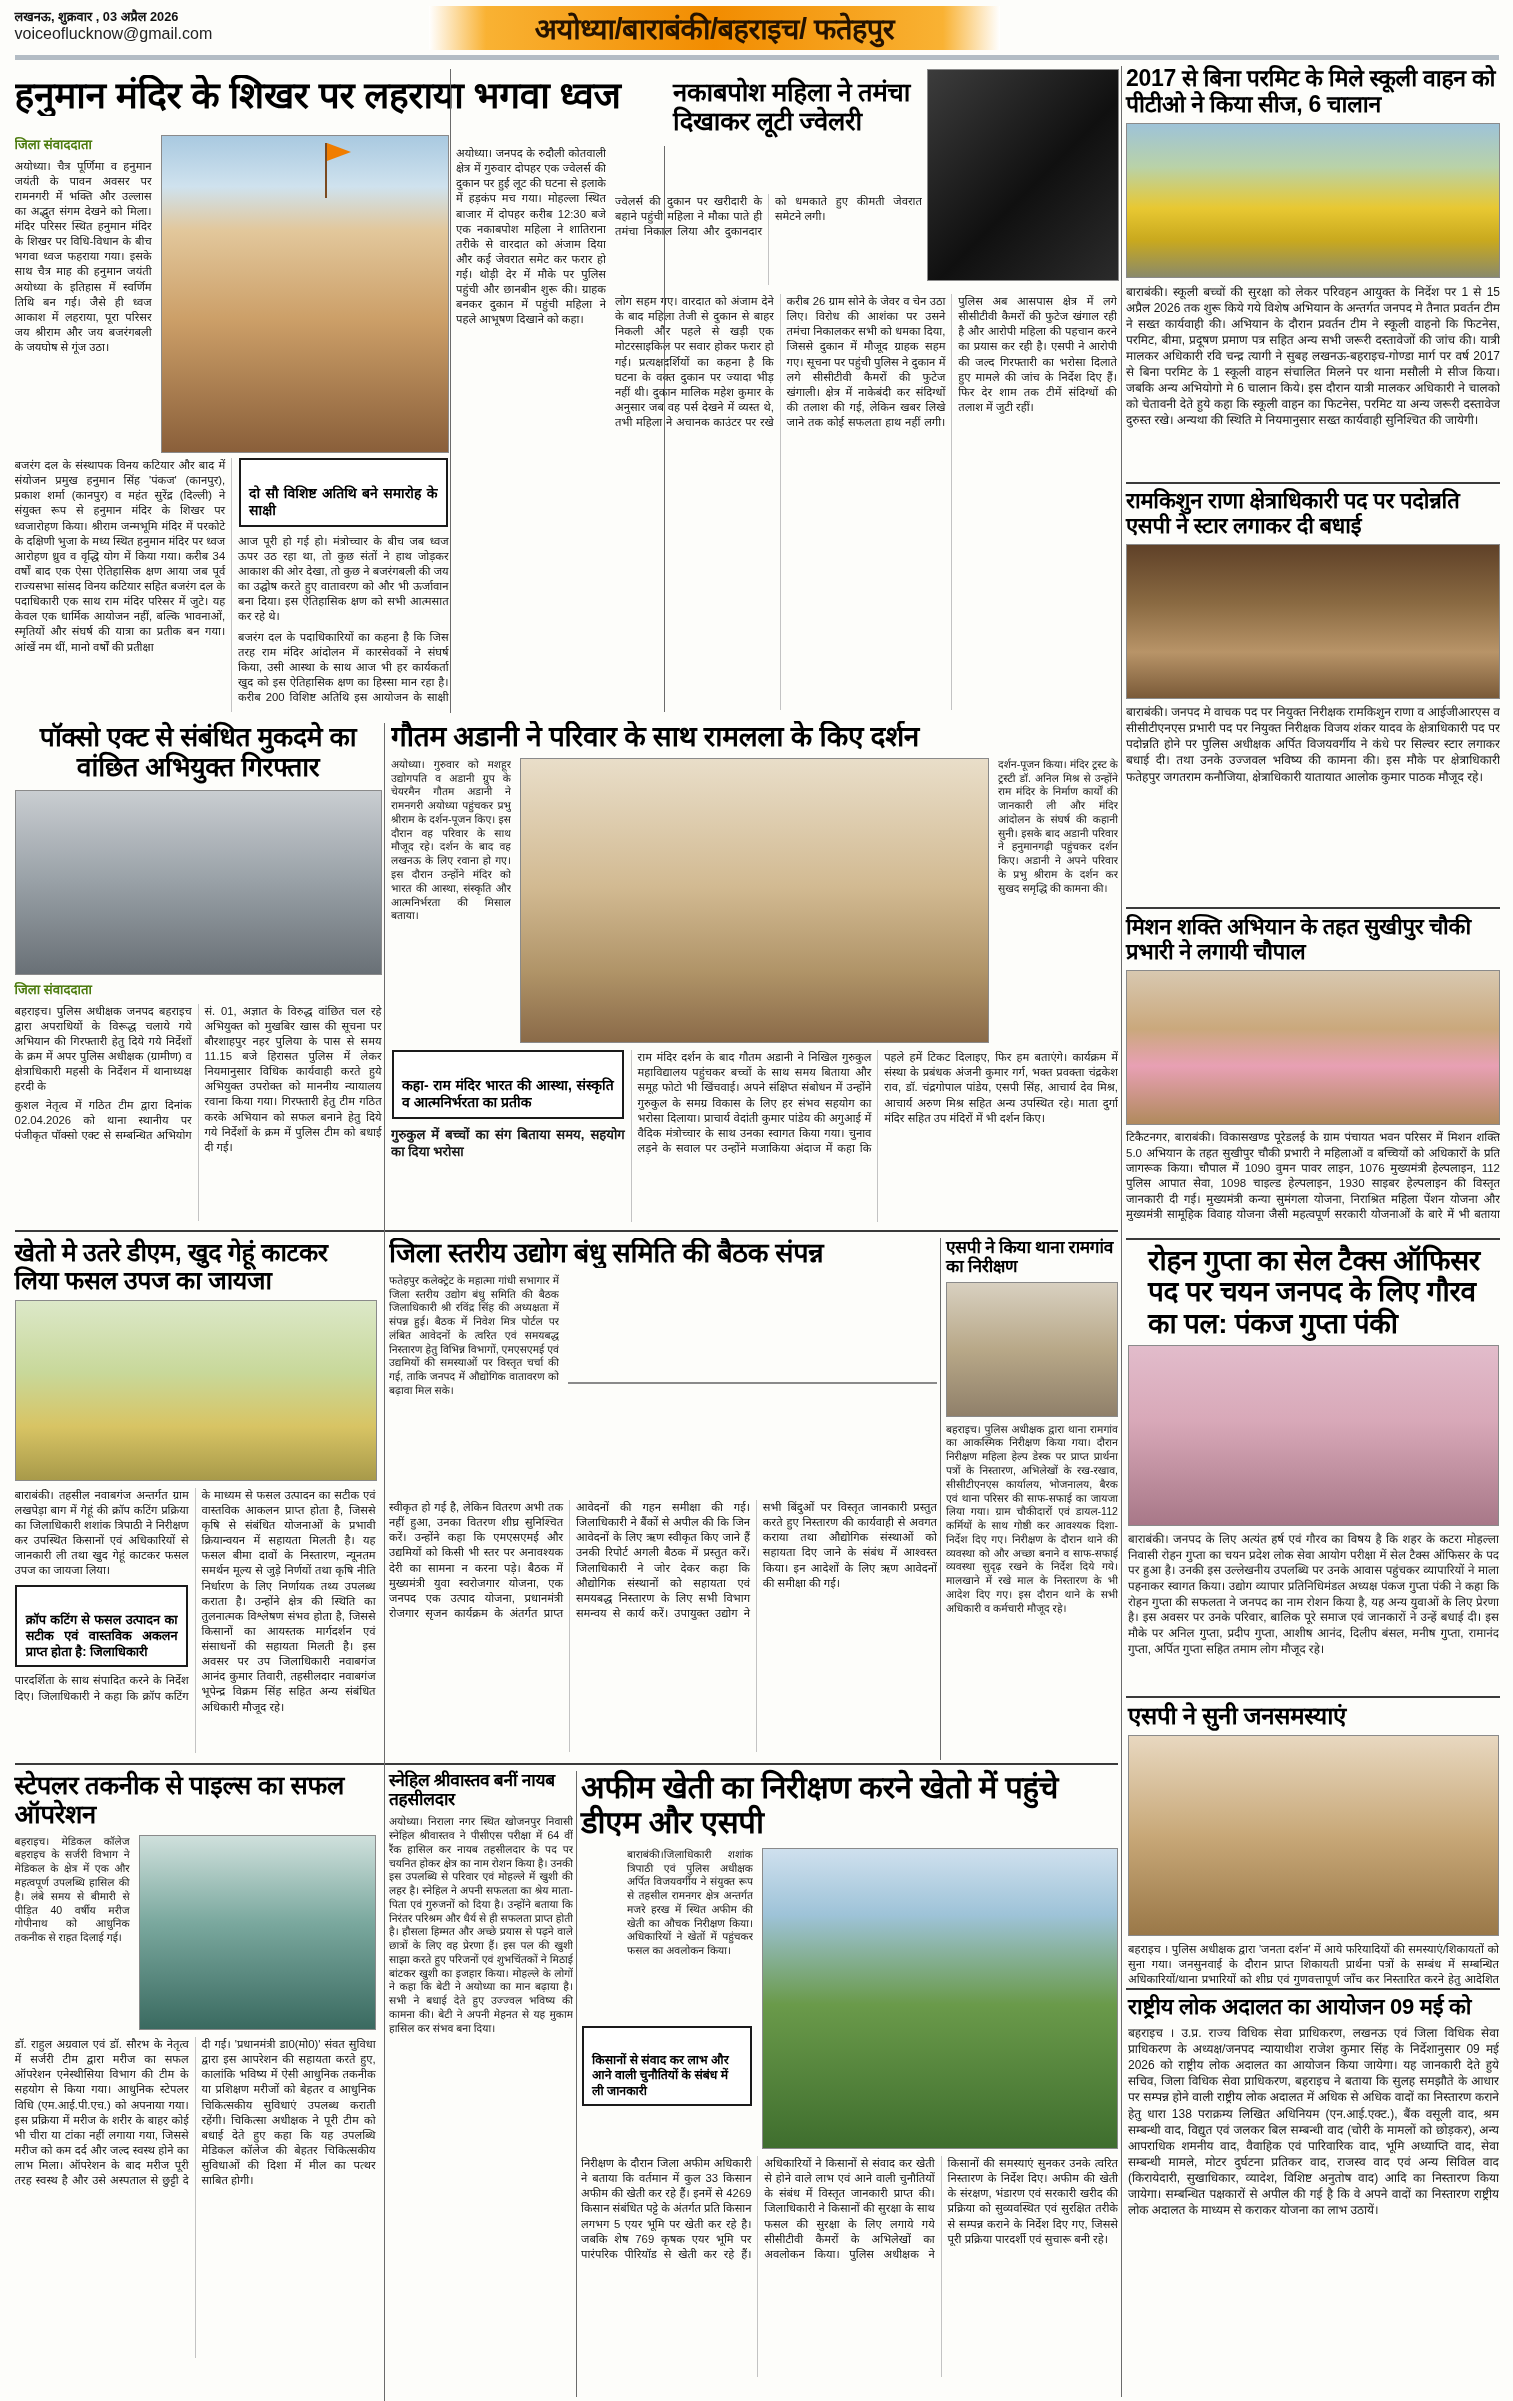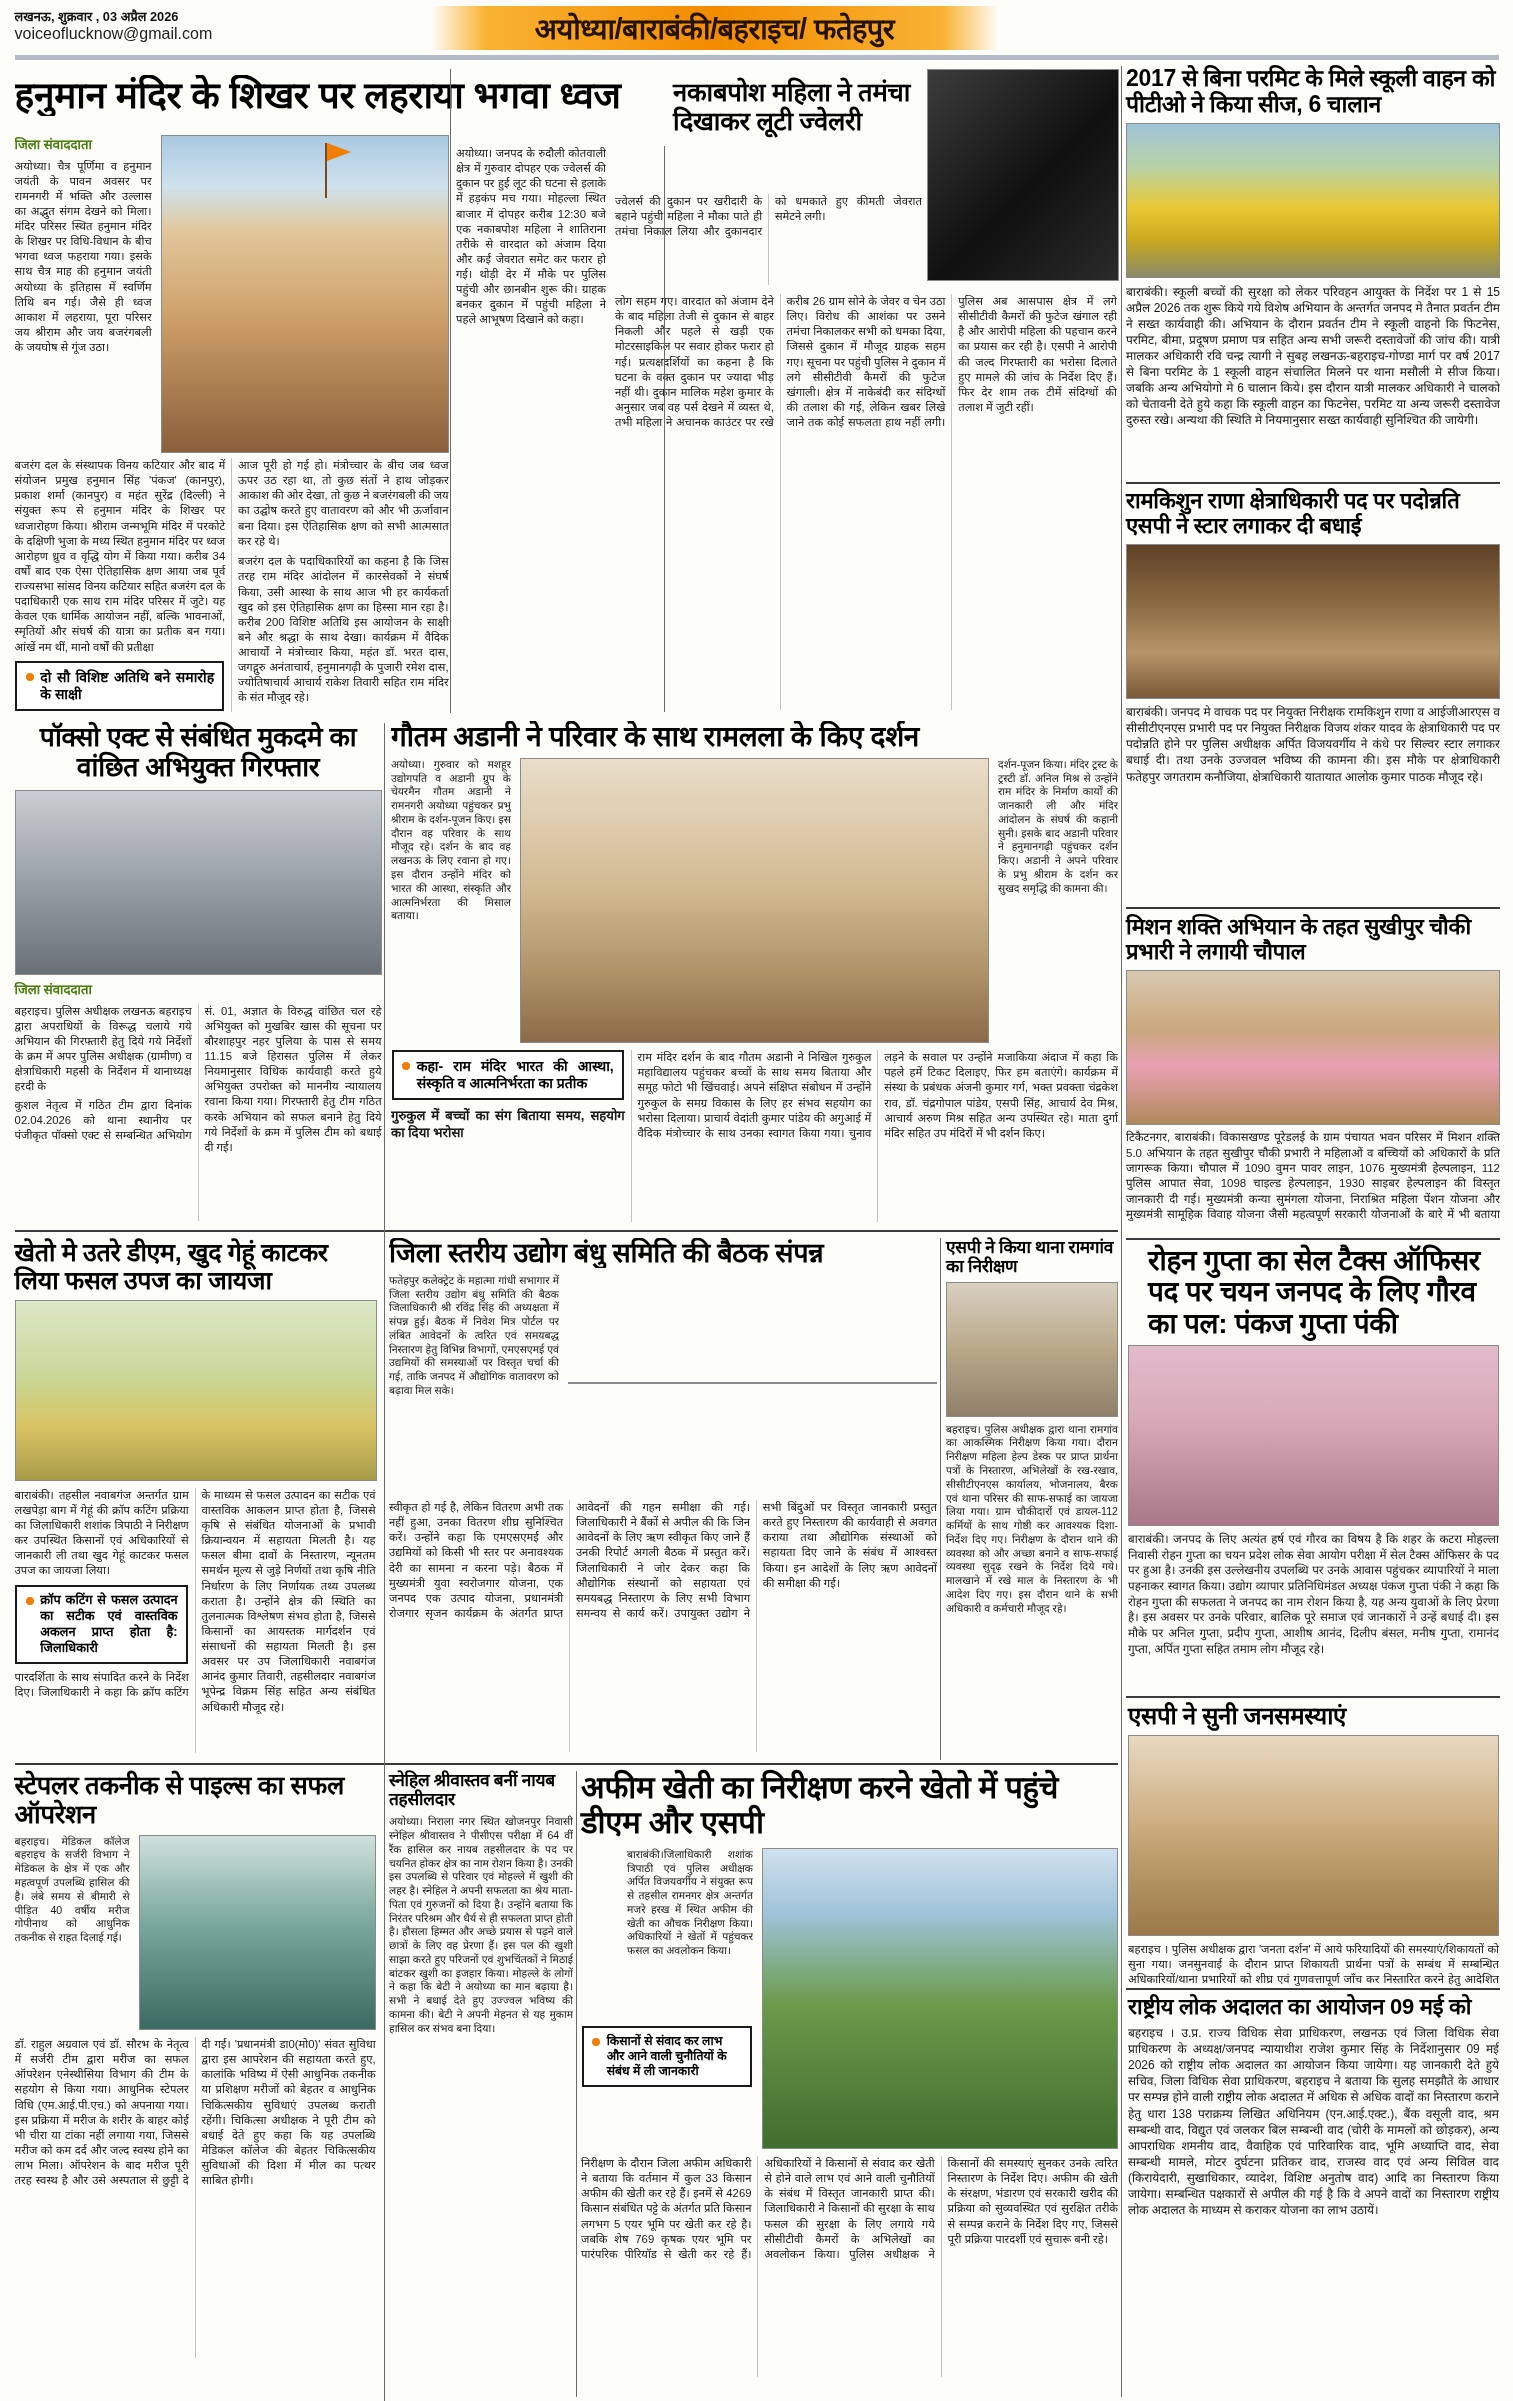--- a/index.html
+++ b/index.html
@@ -11,21 +11,21 @@
   .nowrap{white-space:nowrap;overflow:hidden;}
   
   .bt{font-size:11.3px;line-height:1.34;text-align:justify;color:#181818;overflow:hidden;}
   .bt-sm{font-size:10.6px;line-height:1.3;text-align:justify;color:#181818;overflow:hidden;}
   .c2{column-count:2;column-gap:12.8px;column-rule:0.9px solid #c3c3c3;}
   .c3{column-count:3;column-gap:12.8px;column-rule:0.9px solid #c3c3c3;}
   .byline{font-weight:700;font-size:13.2px;color:#4d7c0f;margin-bottom:5.5px;}
   
   .nbox{border:2.3px solid #1a1a1a;padding:5.5px 8.2px;font-weight:700;font-size:14px;
         line-height:1.25;margin:6.4px 0.9px;display:flex;gap:6.4px;align-items:flex-start;
-        break-inside:avoid;background:#fff;color:#000;}
+        break-inside:avoid;background:#fff;color:#000;flex-direction:column;}
   .nbox .dot{flex:0 0 8.2px;height:8.2px;border-radius:50%;background:#f07d00;margin-top:4.6px;}
   
   .photo{border:0.9px solid #8a8a8a;position:relative;overflow:hidden;}
   .ph-temple{background:linear-gradient(180deg,#a9c9e0 0%,#cfe2ee 16%,#e2c79b 30%,#cc9f68 58%,#8a5f3a 100%);}
   .ph-cctv{background:linear-gradient(135deg,#3c3c3c 0%,#101010 55%,#2b2b2b 100%);}
   .ph-van{background:linear-gradient(180deg,#9ec3d8 0%,#b9d2a8 28%,#e8c832 55%,#c9a91e 76%,#8a8a6a 100%);}
   .ph-police{background:linear-gradient(180deg,#5f4128 0%,#8a6a42 38%,#b89468 70%,#7a5a38 100%);}
   .ph-crowd{background:linear-gradient(180deg,#d8c8b0 0%,#caa87c 38%,#e8a0b4 62%,#b08a5c 100%);}
   .ph-arrest{background:linear-gradient(180deg,#c9cdd1 0%,#9aa2a8 48%,#697076 100%);}
   .ph-family{background:linear-gradient(180deg,#e9dec9 0%,#d2ba92 45%,#b09468 75%,#8a6a48 100%);}
@@ -117,21 +117,21 @@
     <div class="photo ph-crowd" style="width:372px;height:153px;margin:5.5px 0;"></div>
     <div class="bt" style="font-size:11.5px;height:93px;">टिकैटनगर, बाराबंकी। विकासखण्ड पूरेडलई के ग्राम पंचायत भवन परिसर में मिशन शक्ति 5.0 अभियान के तहत सुखीपुर चौकी प्रभारी ने महिलाओं व बच्चियों को अधिकारों के प्रति जागरूक किया। चौपाल में 1090 वुमन पावर लाइन, 1076 मुख्यमंत्री हेल्पलाइन, 112 पुलिस आपात सेवा, 1098 चाइल्ड हेल्पलाइन, 1930 साइबर हेल्पलाइन की विस्तृत जानकारी दी गई। मुख्यमंत्री कन्या सुमंगला योजना, निराश्रित महिला पेंशन योजना और मुख्यमंत्री सामूहिक विवाह योजना जैसी महत्वपूर्ण सरकारी योजनाओं के बारे में भी बताया गया।</div>
   </div>
   <div class="hrule" style="left:1126px;top:1238px;width:374px;"></div>
 
   <div class="abs" style="left:14.6px;top:723px;width:367px;">
     <div class="hl" style="font-size:26.5px;text-align:center;">पॉक्सो एक्ट से संबंधित मुकदमे का वांछित अभियुक्त गिरफ्तार</div>
     <div class="photo ph-arrest" style="width:365px;height:183px;margin:7.3px 0 5.5px;"></div>
     <div class="byline">जिला संवाददाता</div>
     <div class="c2 bt" style="height:217px;">
-      <p style="margin:0;">बहराइच। पुलिस अधीक्षक लखनऊ बहराइच द्वारा अपराधियों के विरूद्ध चलाये गये अभियान की गिरफ्तारी हेतु दिये गये निर्देशों के क्रम में अपर पुलिस अधीक्षक (ग्रामीण) व क्षेत्राधिकारी महसी के निर्देशन में थानाध्यक्ष हरदी के</p>
+      <p style="margin:0;">बहराइच। पुलिस अधीक्षक जनपद बहराइच द्वारा अपराधियों के विरूद्ध चलाये गये अभियान की गिरफ्तारी हेतु दिये गये निर्देशों के क्रम में अपर पुलिस अधीक्षक (ग्रामीण) व क्षेत्राधिकारी महसी के निर्देशन में थानाध्यक्ष हरदी के</p>
       <p style="margin:3.7px 0 0;">कुशल नेतृत्व में गठित टीम द्वारा दिनांक 02.04.2026 को थाना स्थानीय पर पंजीकृत पॉक्सो एक्ट से सम्बन्धित अभियोग सं. 01, अज्ञात के विरुद्ध वांछित चल रहे अभियुक्त को मुखबिर खास की सूचना पर बौरशाहपुर नहर पुलिया के पास से समय 11.15 बजे हिरासत पुलिस में लेकर नियमानुसार विधिक कार्यवाही करते हुये अभियुक्त उपरोक्त को माननीय न्यायालय रवाना किया गया। गिरफ्तारी हेतु टीम गठित करके अभियान को सफल बनाने हेतु दिये गये निर्देशों के क्रम में पुलिस टीम को बधाई दी गई।</p>
     </div>
   </div>
 
   <div class="abs" style="left:391px;top:721px;width:727px;">
     <div class="hl nowrap" style="font-size:28px;">गौतम अडानी ने परिवार के साथ रामलला के किए दर्शन</div>
     <div class="row" style="margin-top:5.5px;height:285px;">
       <div class="bt-sm" style="flex:0 0 120px;height:285px;">अयोध्या। गुरुवार को मशहूर उद्योगपति व अडानी ग्रुप के चेयरमैन गौतम अडानी ने रामनगरी अयोध्या पहुंचकर प्रभु श्रीराम के दर्शन-पूजन किए। इस दौरान वह परिवार के साथ मौजूद रहे। दर्शन के बाद वह लखनऊ के लिए रवाना हो गए। इस दौरान उन्होंने मंदिर को भारत की आस्था, संस्कृति और आत्मनिर्भरता की मिसाल बताया।</div>
       <div class="photo ph-family grow"></div>
       <div class="bt-sm" style="flex:0 0 120px;height:285px;">दर्शन-पूजन किया। मंदिर ट्रस्ट के ट्रस्टी डॉ. अनिल मिश्र से उन्होंने राम मंदिर के निर्माण कार्यों की जानकारी ली और मंदिर आंदोलन के संघर्ष की कहानी सुनी। इसके बाद अडानी परिवार ने हनुमानगढ़ी पहुंचकर दर्शन किए। अडानी ने अपने परिवार के प्रभु श्रीराम के दर्शन कर सुखद समृद्धि की कामना की।</div>

